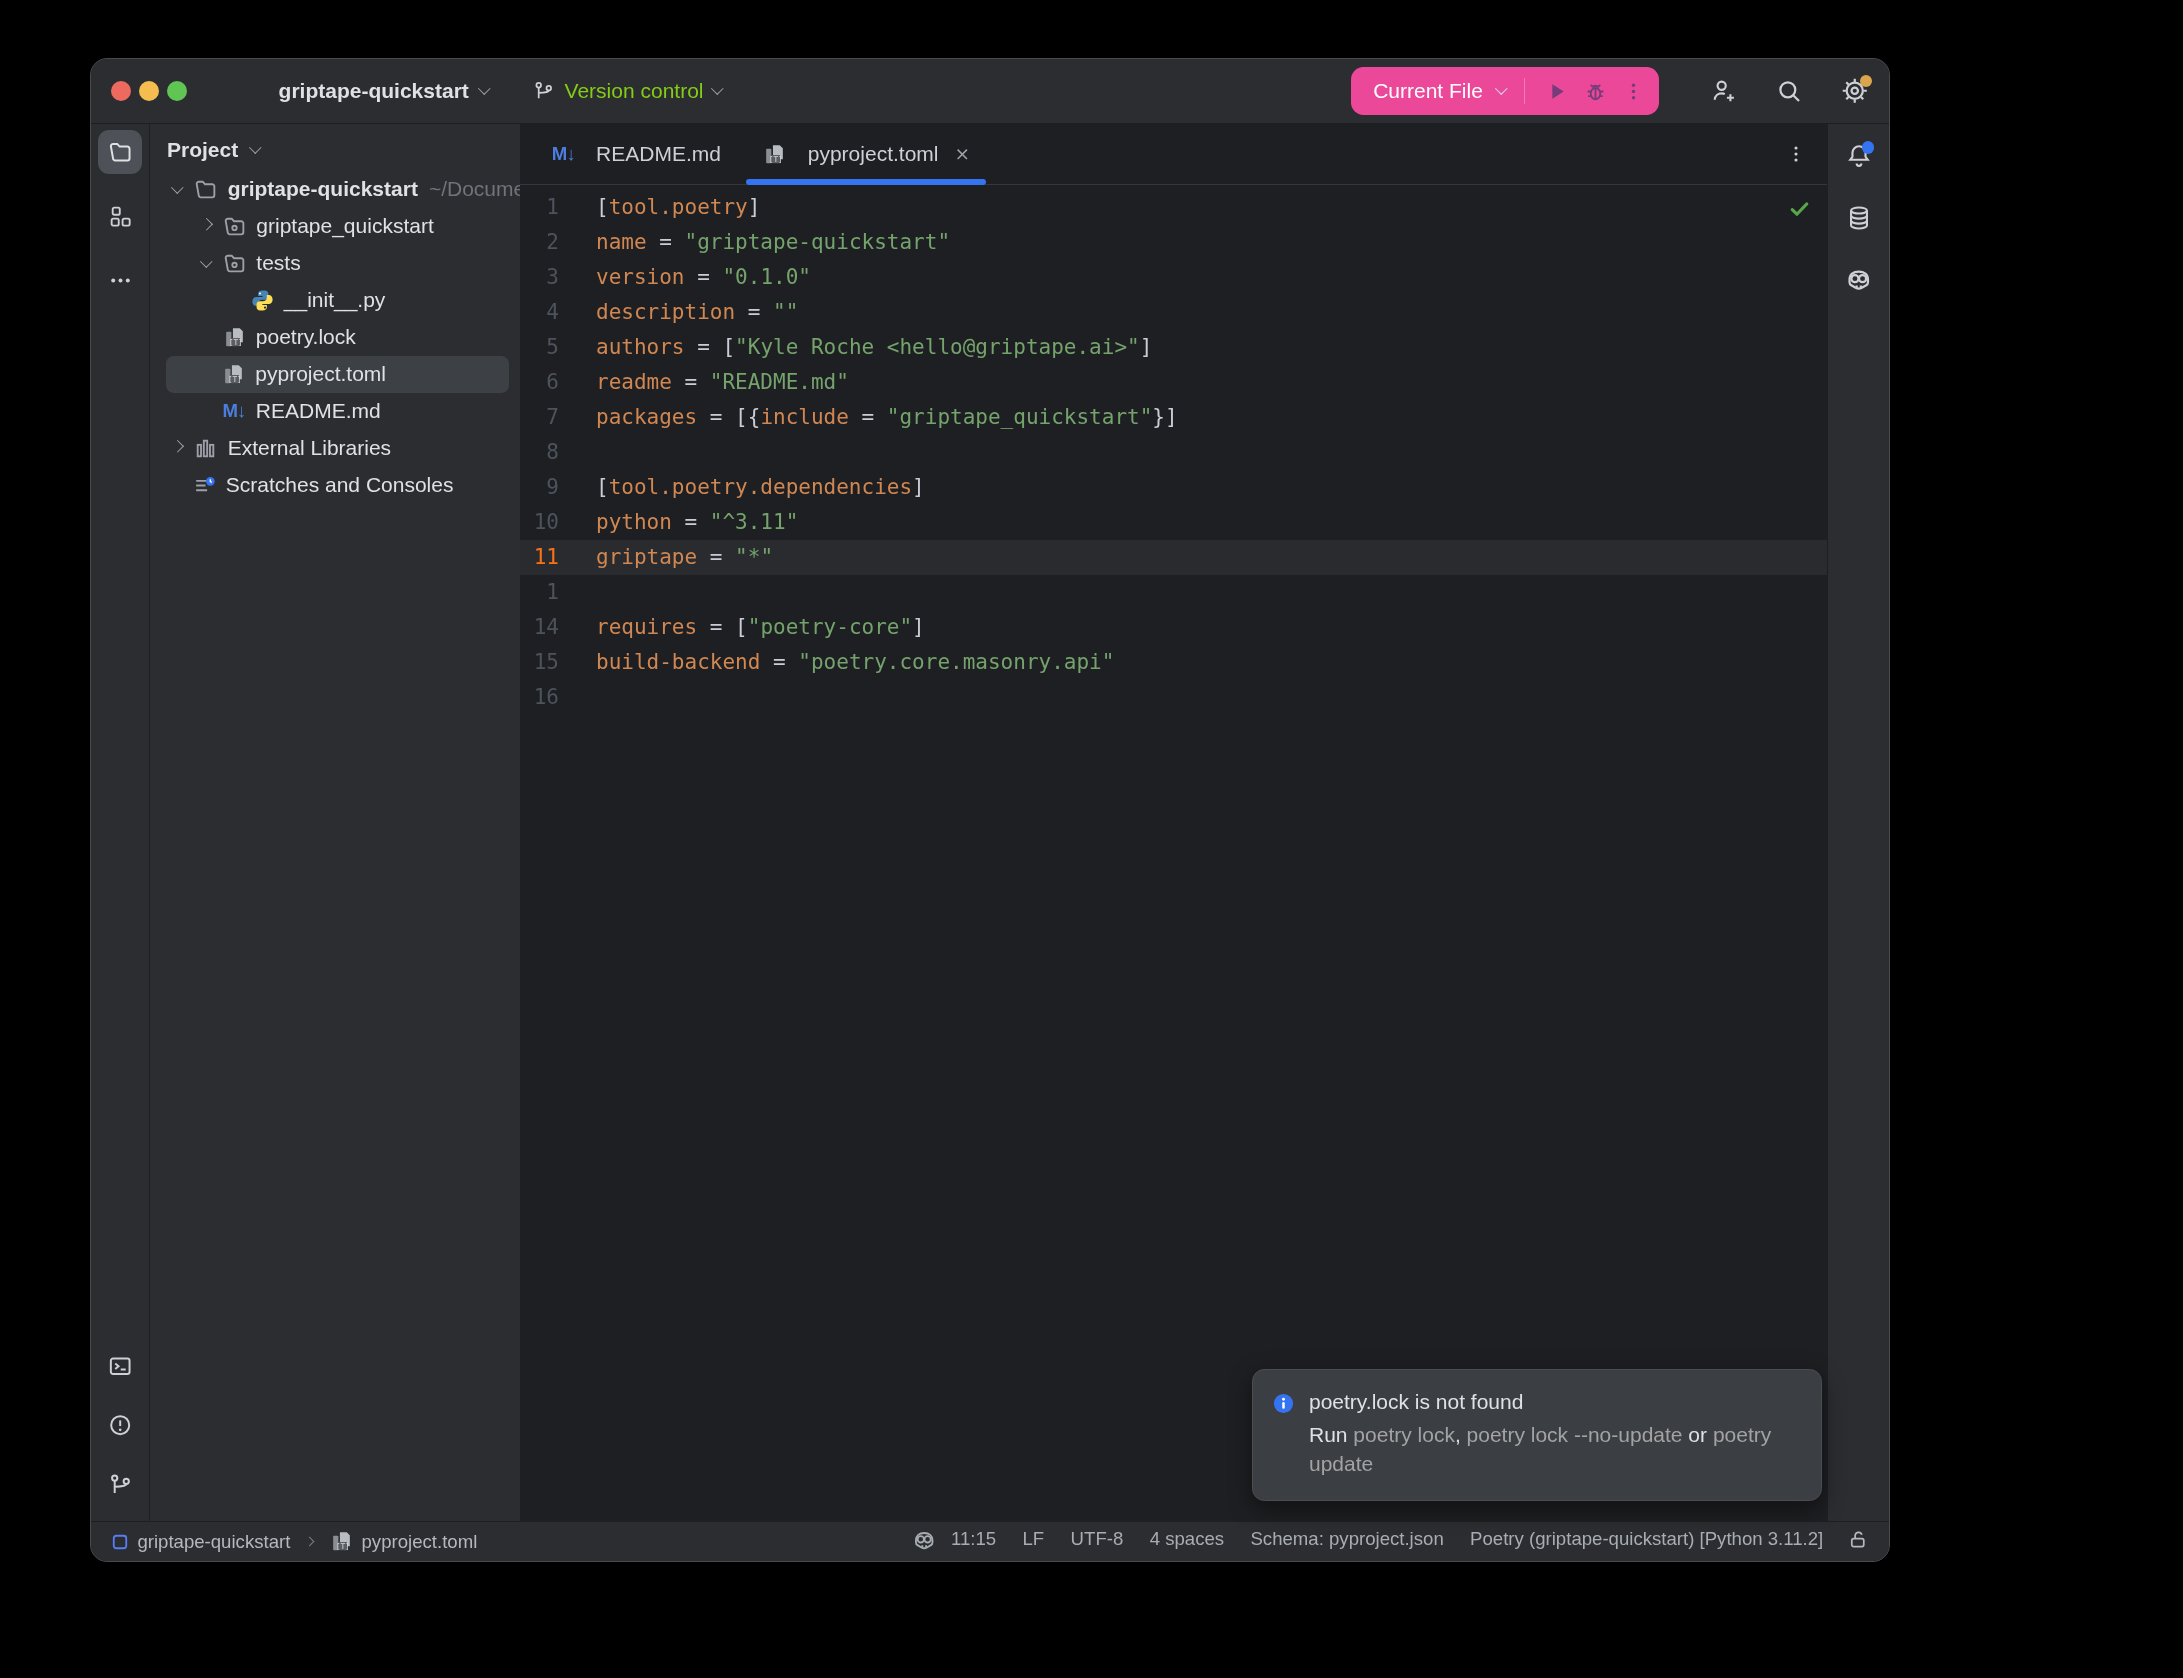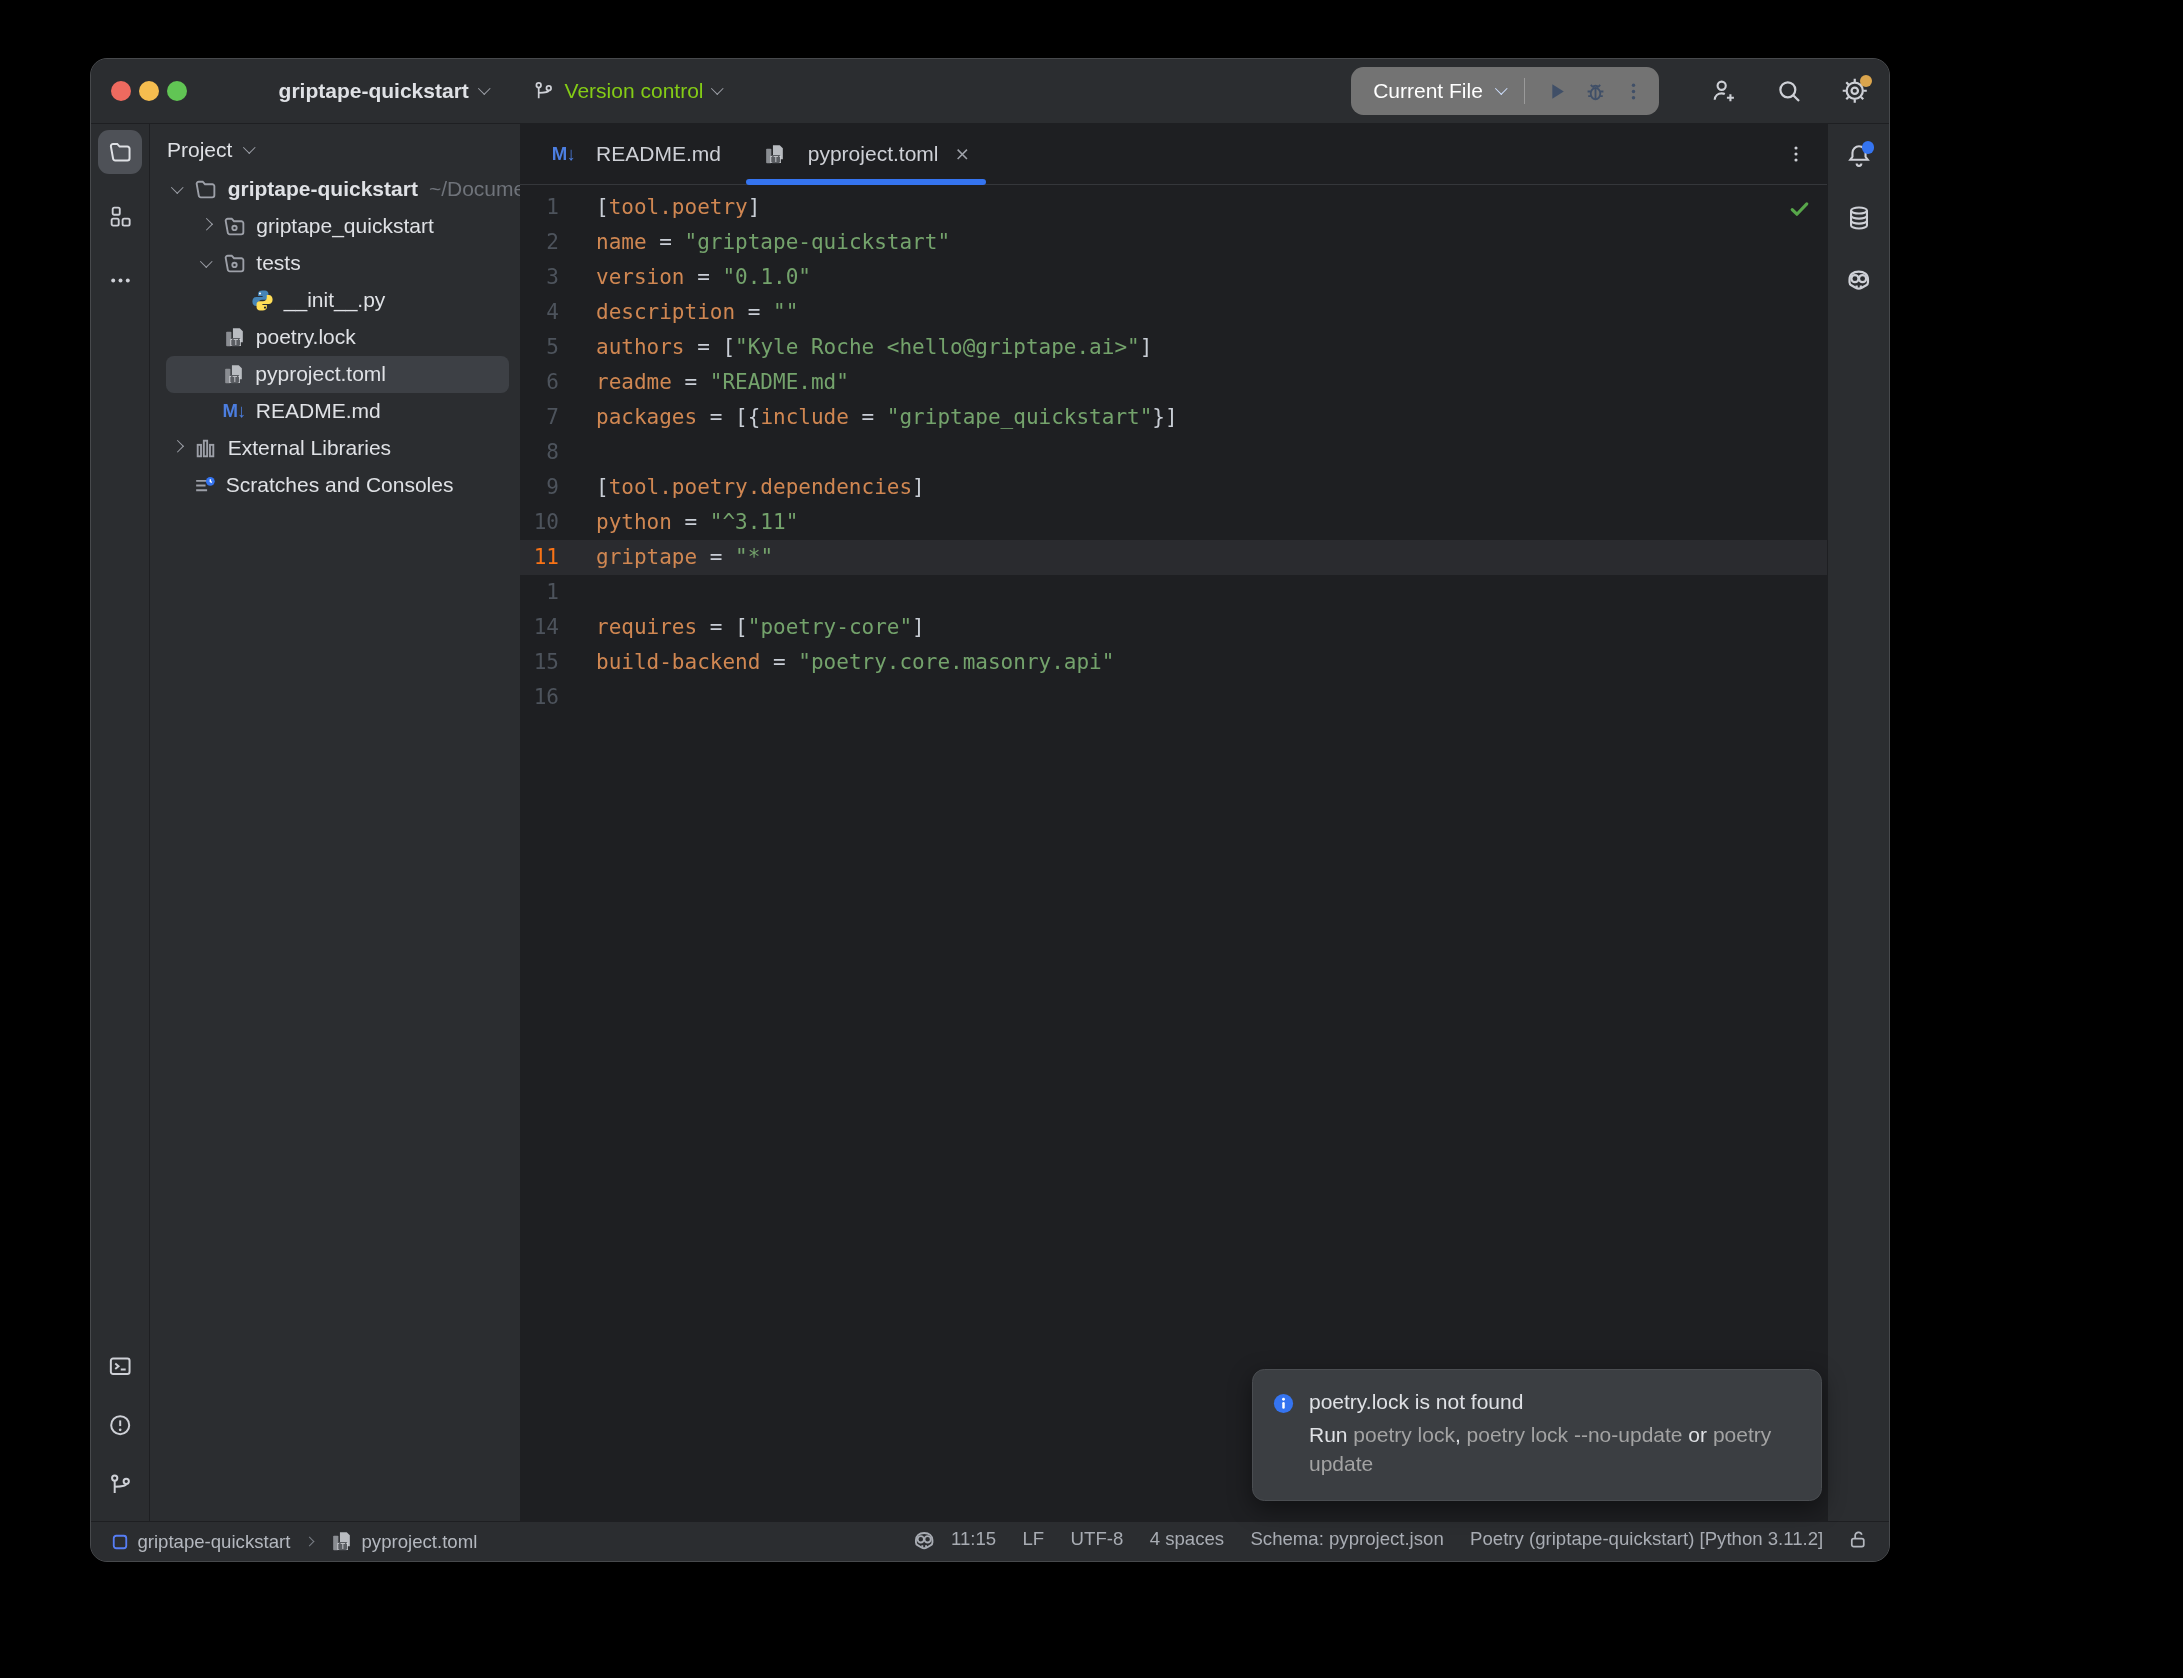--- a/index.html
+++ b/index.html
@@ -12,21 +12,21 @@
     border-bottom:0.8px solid #1E1F22;background:#2B2D30}
   .lights{display:flex;gap:7.8px}
   .light{width:20px;height:20px;border-radius:50%}
   .proj-widget{display:flex;align-items:center;gap:11px;margin-left:92px;color:#DFE1E5;
     font-size:21px;font-weight:700}
   .vcs-widget{display:flex;align-items:center;gap:9.3px;margin-left:44px;color:#84cc16;font-size:21px}
   .chev{width:8.5px;height:8.5px;border-right:1.9px solid #9DA0A8;border-bottom:1.9px solid #9DA0A8;
     display:inline-block;transform:rotate(45deg);margin-top:-4.7px}
   .chev.right{transform:rotate(-45deg)}
   .tb-spacer{flex:1}
-  .run-pill{height:48px;border-radius:12.4px;background:#737373;display:flex;align-items:center;
+  .run-pill{height:48px;border-radius:12.4px;background:#ec4899;display:flex;align-items:center;
     padding:0 14px 0 22px;gap:14px;color:#fff;font-size:21px}
   .run-pill .chev{border-color:#CFE0FF}
   .pill-sep{width:0.8px;height:26.4px;background:rgba(255,255,255,.28);margin:0 4.7px}
   .pill-ic{opacity:.55;color:#0E2A5C}
   .tb-icons{display:flex;align-items:center;gap:37px;margin-left:51px;color:#CED0D6}
   .ic{display:inline-flex;align-items:center;justify-content:center;position:relative}
   .ic svg{display:block}
   .dot-badge{position:absolute;width:12.4px;height:12.4px;border-radius:50%}
   
   .main{flex:1;display:flex;min-height:0}
@@ -34,21 +34,21 @@
     align-items:center;padding:6.2px 0 14px;color:#CED0D6}
   .strip-btn{width:44px;height:44px;border-radius:11px;display:flex;align-items:center;justify-content:center;margin-bottom:20px}
   .strip-btn.active{background:#4E5157}
   .lstrip .grow{flex:1}
   .rstrip{width:62px;flex:0 0 62px;border-left:0.8px solid #1E1F22;display:flex;flex-direction:column;
     align-items:center;padding:9.3px 0;color:#CED0D6}
   .rstrip .strip-btn{margin-bottom:18.6px}
   
   .tree{width:370px;flex:0 0 370px;background:#2B2D30;overflow:hidden;white-space:nowrap}
   .tree-header{height:42px;display:flex;align-items:center;gap:12.4px;padding-left:17px;color:#DFE1E5;
-    font-size:21px;font-weight:400;margin-top:4.7px}
+    font-size:21px;font-weight:700;margin-top:4.7px}
   .trow{height:37px;display:flex;align-items:center;font-size:21px;color:#DFE1E5;position:relative}
   .trow .rowbox{display:flex;align-items:center;gap:0;height:37px;width:100%}
   .trow.selected .rowbox{background:#3D4045;border-radius:7.8px;margin:0 11px 0 15.5px}
   .trow.selected{padding-left:0}
   .tchev{width:29.5px;display:inline-flex;justify-content:center;flex:0 0 29.5px}
   .ticon{width:28px;flex:0 0 28px;display:inline-flex;justify-content:center;margin-right:7.8px}
   .tlabel.bold{font-weight:700}
   .tsuffix{color:#6F737A;margin-left:11px}
   .ind-l0 .rowbox{padding-left:12.4px}
   .ind-l0f .rowbox{padding-left:40px}

